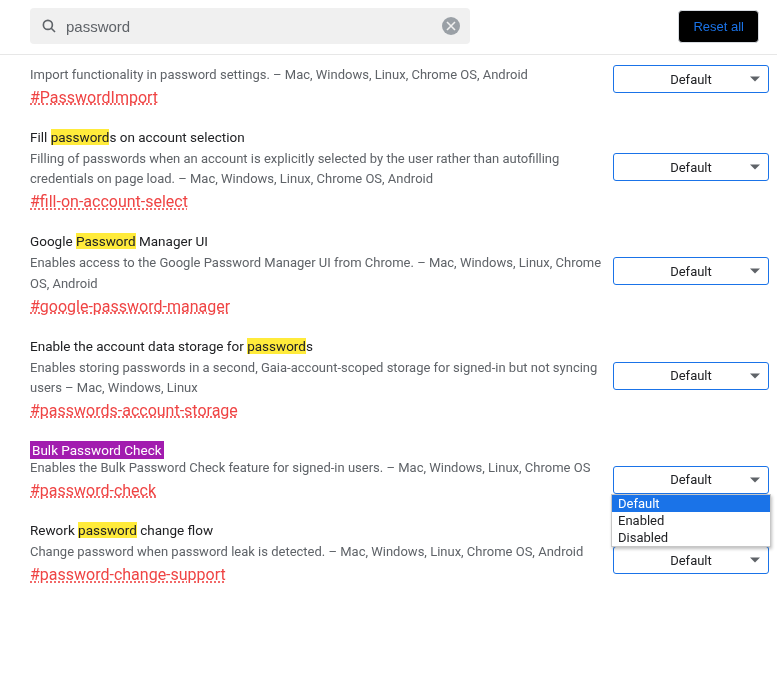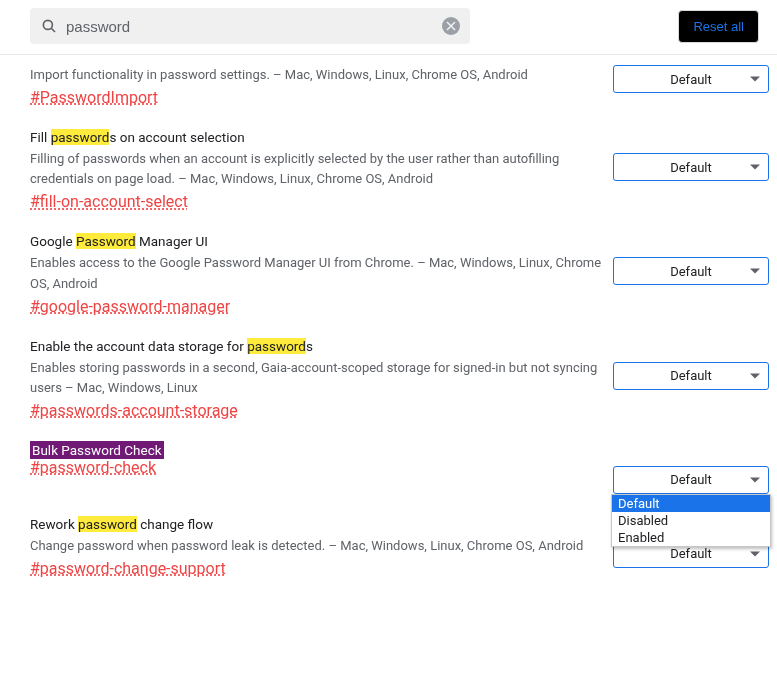--- a/index.html
+++ b/index.html
@@ -67,21 +67,21 @@
   }
   .flag-left { flex: 1; }
   .flag-right { width: 140px; padding-top: 24px; position: relative; }
   .flag-title {
     font-size: 13.5px;
     font-weight: 400;
     color: #202124;
     margin-bottom: 4px;
   }
   .flag-title.selected {
-    background: #701a75;
+    background: #a21caf;
     color: #fff;
     display: inline;
     padding: 1px 2px;
   }
   .flag-desc {
     color: #5f6368;
     line-height: 1.55;
     margin-bottom: 3px;
   }
   .flag-anchor {
@@ -206,31 +206,32 @@
       <div class="dropdown">
         <span>Default</span>
         <span class="chev"></span>
       </div>
     </div>
   </div>
 
   <div class="flag">
     <div class="flag-left">
       <div><span class="flag-title selected">Bulk Password Check</span></div>
+      <div class="flag-desc">Enables the Bulk Password Check feature for signed-in users. – Mac, Windows, Linux, Chrome OS</div>
       <a class="flag-anchor">#password-check</a>
     </div>
     <div class="flag-right">
       <div class="dropdown">
         <span>Default</span>
         <span class="chev"></span>
       </div>
       <div class="dd-menu">
         <div class="dd-opt sel">Default</div>
+        <div class="dd-opt">Enabled</div>
         <div class="dd-opt">Disabled</div>
-        <div class="dd-opt">Enabled</div>
       </div>
     </div>
   </div>
 
   <div class="flag">
     <div class="flag-left">
       <div class="flag-title"><span>Rework </span><span class="hl">password</span><span> change flow</span></div>
       <div class="flag-desc">Change password when password leak is detected. – Mac, Windows, Linux, Chrome OS, Android</div>
       <a class="flag-anchor">#password-change-support</a>
     </div>

